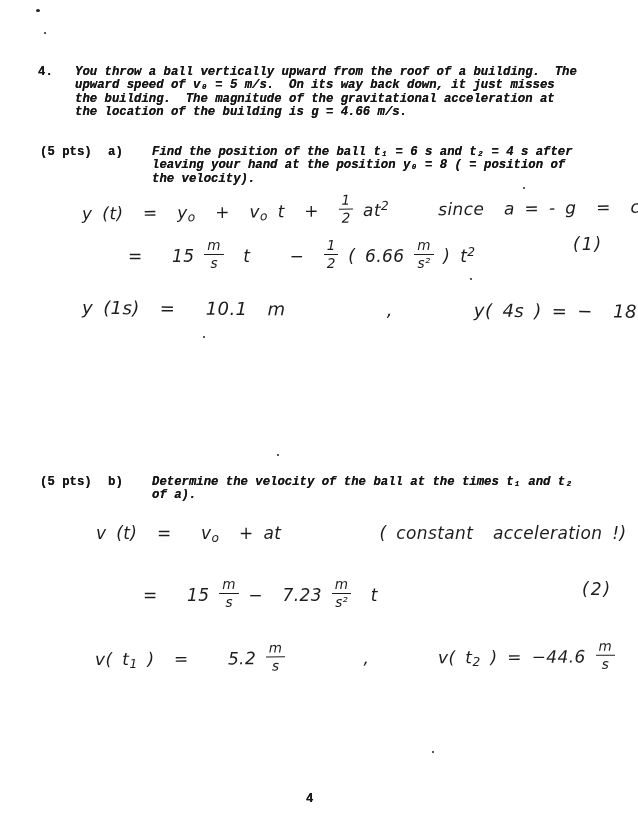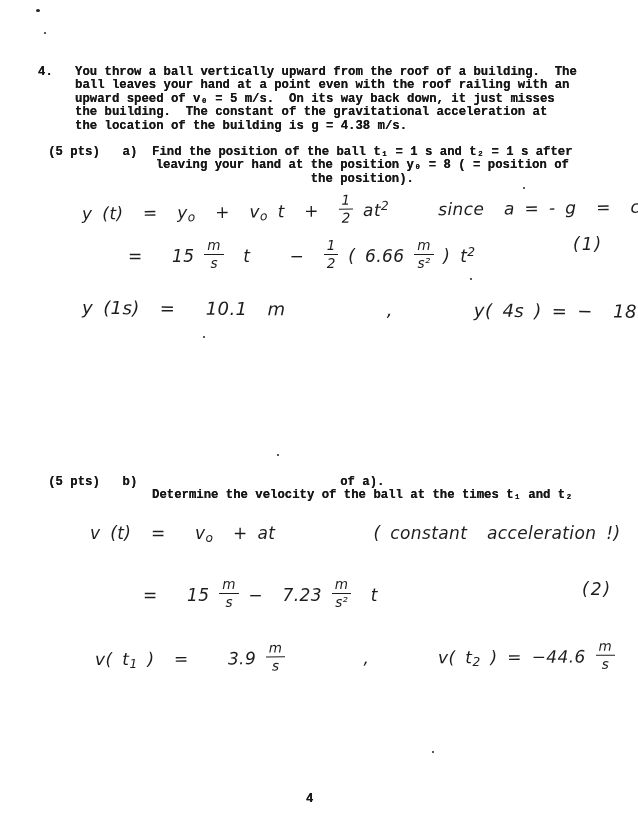--- a/index.html
+++ b/index.html
@@ -13,24 +13,24 @@
   }
   
   .mono{
     font-family:"Liberation Mono","DejaVu Sans Mono",monospace;
     font-size:12.3px;
     line-height:13.4px;
     font-weight:700;
     color:#161616;
     text-shadow:0 0 .3px #222;
   }
-  .tline{white-space:pre;}
+  .tline{white-space:pre;font-style:italic;}
   .problem{position:absolute;left:38px;top:66px;display:flex;}
   .problem .numcol{width:37px;flex:0 0 37px;}
-  .part{position:absolute;left:40px;display:flex;text-align:center;}
+  .part{position:absolute;left:40px;display:flex;}
   .part-a{top:146px;}
   .part-b{top:476px;}
   .part .ptscol{width:68px;flex:0 0 68px;}
   .part .labelcol{width:44px;flex:0 0 44px;}
   
   .hw{
     position:absolute;
     font-family:"DejaVu Sans",sans-serif;
     font-style:italic;
     font-size:17px;
@@ -48,21 +48,21 @@
     transform:translateY(-2px);
     letter-spacing:0;
   }
   .hw .frac .num{display:block;border-bottom:1.4px solid currentColor;padding:0 3px 1px;}
   .hw .frac .den{display:block;padding-top:1px;}
   .hw .sup{vertical-align:6px;font-size:.72em;}
   .hw .sub{vertical-align:-3px;font-size:.72em;}
   .hw1{left:82px;top:194px;transform:rotate(-.7deg);}
   .hw2{left:128px;top:240px;}
   .hw3{left:82px;top:299px;font-size:18px;transform:rotate(.4deg);}
-  .hw4{left:90px;top:523px;}
+  .hw4{left:96px;top:523px;}
   .hw5{left:143px;top:579px;}
   .hw6{left:95px;top:642px;transform:rotate(-.3deg);}
   .eqnum{letter-spacing:2px;}
   .eq1{left:573px;top:234px;}
   .eq2{left:582px;top:579px;}
   
   .pageno{position:absolute;left:306px;top:793px;}
   
   .speck{position:absolute;background:#222;border-radius:50%;width:3px;height:3px;}
   .s1{left:36px;top:9px;width:4px;height:3px;}
@@ -83,51 +83,50 @@
   <span class="speck s3"></span>
   <span class="speck s4"></span>
   <span class="speck s5"></span>
   <span class="speck s6"></span>
   <span class="speck s7"></span>
 
   <section class="problem">
     <div class="numcol mono">4.</div>
     <div class="mono">
       <div class="tline">You throw a ball vertically upward from the roof of a building.  The</div>
-      <div class="tline">ball leaves your hand at a point even with the roof railing with an</div>
       <div class="tline">upward speed of v₀ = 5 m/s.  On its way back down, it just misses</div>
-      <div class="tline">the building.  The constant of the gravitational acceleration at</div>
-      <div class="tline">the location of the building is g = 4.38 m/s.</div>
+      <div class="tline">the building.  The magnitude of the gravitational acceleration at</div>
+      <div class="tline">the location of the building is g = 4.66 m/s.</div>
     </div>
   </section>
 
   <section class="part part-a">
     <div class="ptscol mono">(5 pts)</div>
     <div class="labelcol mono">a)</div>
     <div class="mono">
-      <div class="tline">Find the position of the ball t₁ = 1 s and t₂ = 1 s after</div>
+      <div class="tline">Find the position of the ball t₁ = 6 s and t₂ = 4 s after</div>
       <div class="tline">leaving your hand at the position y₀ = 8 ( = position of</div>
-      <div class="tline">the position).</div>
+      <div class="tline">the velocity).</div>
     </div>
   </section>
 
   <div class="hw hw1"><span>y (t)  =  y</span><span class="sub">o</span><span>  +  v</span><span class="sub">o</span><span> t  +  </span><span class="frac"><span class="num">1</span><span class="den">2</span></span><span> at</span><span class="sup">2</span><span>     since  a = - g  =  constant</span></div>
   <div class="hw hw2"><span>=   15 </span><span class="frac"><span class="num">m</span><span class="den">s</span></span><span>  t    −  </span><span class="frac"><span class="num">1</span><span class="den">2</span></span><span> ( 6.66 </span><span class="frac"><span class="num">m</span><span class="den">s²</span></span><span> ) t</span><span class="sup">2</span></div>
   <span class="hw eqnum eq1">(1)</span>
   <div class="hw hw3"><span>y (1s)  =   10.1  m          ,        y( 4s ) = −  18.4  m</span></div>
 
   <section class="part part-b">
     <div class="ptscol mono">(5 pts)</div>
     <div class="labelcol mono">b)</div>
     <div class="mono">
+      <div class="tline">Determine the velocity of the ball at the times t₁ and t₂</div>
       <div class="tline">of a).</div>
-      <div class="tline">Determine the velocity of the ball at the times t₁ and t₂</div>
     </div>
   </section>
 
   <div class="hw hw4"><span>v (t)  =   v</span><span class="sub">o</span><span>  + at          ( constant  acceleration !)</span></div>
   <div class="hw hw5"><span>=   15 </span><span class="frac"><span class="num">m</span><span class="den">s</span></span><span> −  7.23 </span><span class="frac"><span class="num">m</span><span class="den">s²</span></span><span>  t</span></div>
   <span class="hw eqnum eq2">(2)</span>
-  <div class="hw hw6"><span>v( t</span><span class="sub">1</span><span> )  =    3.9 </span><span class="frac"><span class="num">m</span><span class="den">s</span></span><span>        ,       v( t</span><span class="sub">2</span><span> ) = −44.6 </span><span class="frac"><span class="num">m</span><span class="den">s</span></span></div>
+  <div class="hw hw6"><span>v( t</span><span class="sub">1</span><span> )  =    5.2 </span><span class="frac"><span class="num">m</span><span class="den">s</span></span><span>        ,       v( t</span><span class="sub">2</span><span> ) = −44.6 </span><span class="frac"><span class="num">m</span><span class="den">s</span></span></div>
 
   <div class="pageno mono">4</div>
 
 </div>
 
 </body></html>

